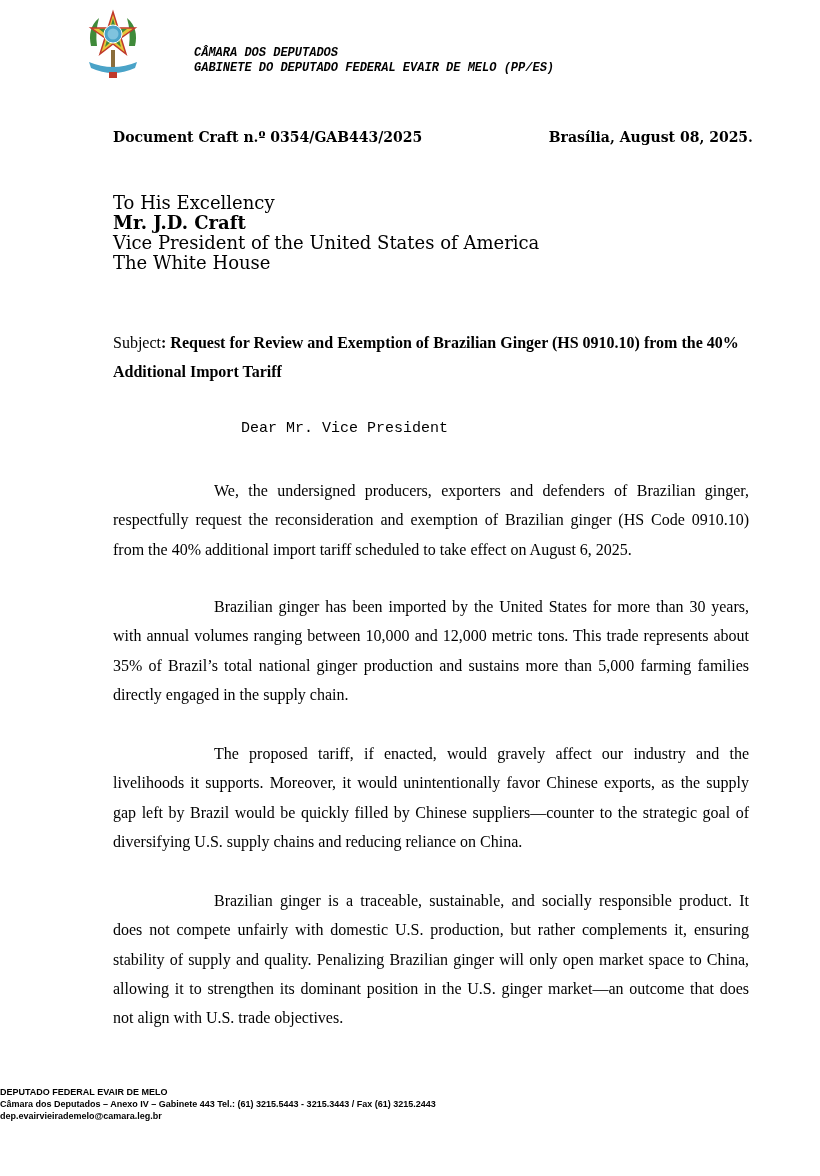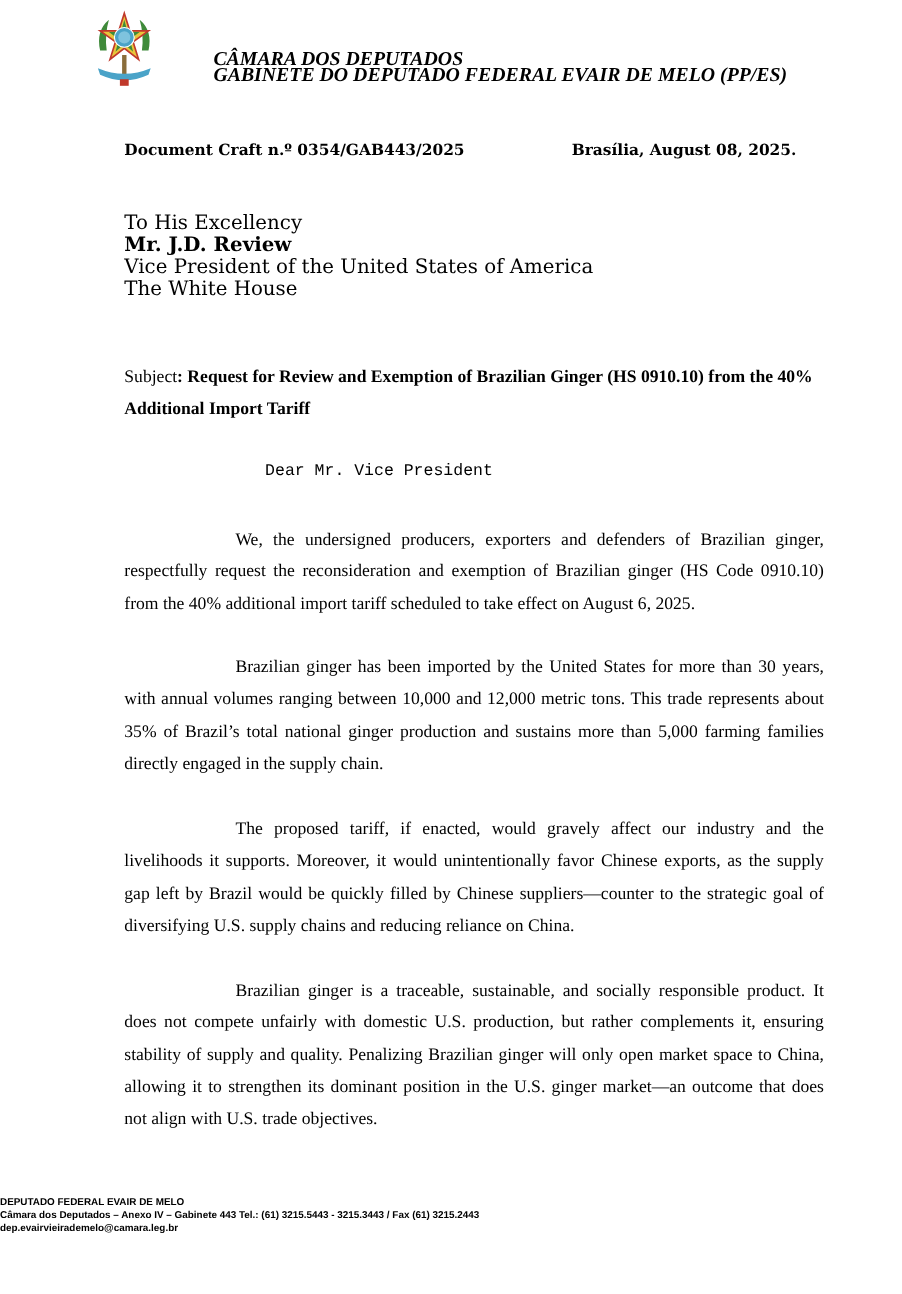--- a/index.html
+++ b/index.html
@@ -1,25 +1,25 @@
 <!DOCTYPE html>
 <html><head>
   <meta charset="utf-8">
   <style>
     html, body { margin: 0; padding: 0; background: #ffffff; }
     body { width: 820px; height: 1176px; position: relative; overflow: hidden; color: #000; }
     .page { position: absolute; inset: 0; }
 
     .coat { position: absolute; left: 85px; top: 6px; width: 56px; height: 76px; }
 
-    .header-org { position: absolute; left: 194px; top: 46px; font-family: Liberation Serif, serif; font-style: italic; font-weight: bold; font-size: 18px; line-height: 15px; }
+    .header-org { position: absolute; left: 194px; top: 46px; font-family: Liberation Mono, monospace; font-style: italic; font-weight: bold; font-size: 12px; line-height: 15px; }
 
     .docline { position: absolute; top: 129px; font-family: "DejaVu Serif", serif; font-weight: bold; font-size: 14px; }
     .docnum { left: 113px; }
-    .docdate { right: 96px; }
+    .docdate { right: 67px; }
 
     .recipient { position: absolute; left: 113px; top: 193px; font-family: "DejaVu Serif", serif; font-size: 18px; line-height: 20px; }
     .recipient .bold { font-weight: bold; }
 
     .subject { position: absolute; left: 113px; top: 328px; width: 638px; font-family: "Liberation Serif", serif; font-size: 16px; line-height: 29px; }
     .subject b { font-weight: bold; }
 
     .salutation { position: absolute; left: 214px; top: 420px; font-family: Liberation Mono, monospace; font-size: 15px; margin-left: 27px; }
 
     .para { position: absolute; left: 113px; width: 636px; font-family: "Liberation Serif", serif; font-size: 16px; line-height: 29.3px; text-align: justify; text-indent: 101px; }
@@ -50,21 +50,21 @@
   <div class="header-org">
     <div>CÂMARA DOS DEPUTADOS</div>
     <div>GABINETE DO DEPUTADO FEDERAL EVAIR DE MELO (PP/ES)</div>
   </div>
 
   <div class="docline docnum">Document Craft n.º 0354/GAB443/2025</div>
   <div class="docline docdate">Brasília, August 08, 2025.</div>
 
   <div class="recipient">
     <div>To His Excellency</div>
-    <div class="bold">Mr. J.D. Review</div>
+    <div class="bold">Mr. J.D. Craft</div>
     <div>Vice President of the United States of America</div>
     <div>The White House</div>
   </div>
 
   <div class="subject"><span>Subject</span><b>: Request for Review and Exemption of Brazilian Ginger (HS 0910.10) from the 40% Additional Import Tariff</b></div>
 
   <div class="salutation">Dear Mr. Vice President</div>
 
   <p class="para p1" style="margin:0">We, the undersigned producers, exporters and defenders of Brazilian ginger, respectfully request the reconsideration and exemption of Brazilian ginger (HS Code 0910.10) from the 40% additional import tariff scheduled to take effect on August 6, 2025.</p>
   <p class="para p2" style="margin:0">Brazilian ginger has been imported by the United States for more than 30 years, with annual volumes ranging between 10,000 and 12,000 metric tons. This trade represents about 35% of Brazil’s total national ginger production and sustains more than 5,000 farming families directly engaged in the supply chain.</p>

